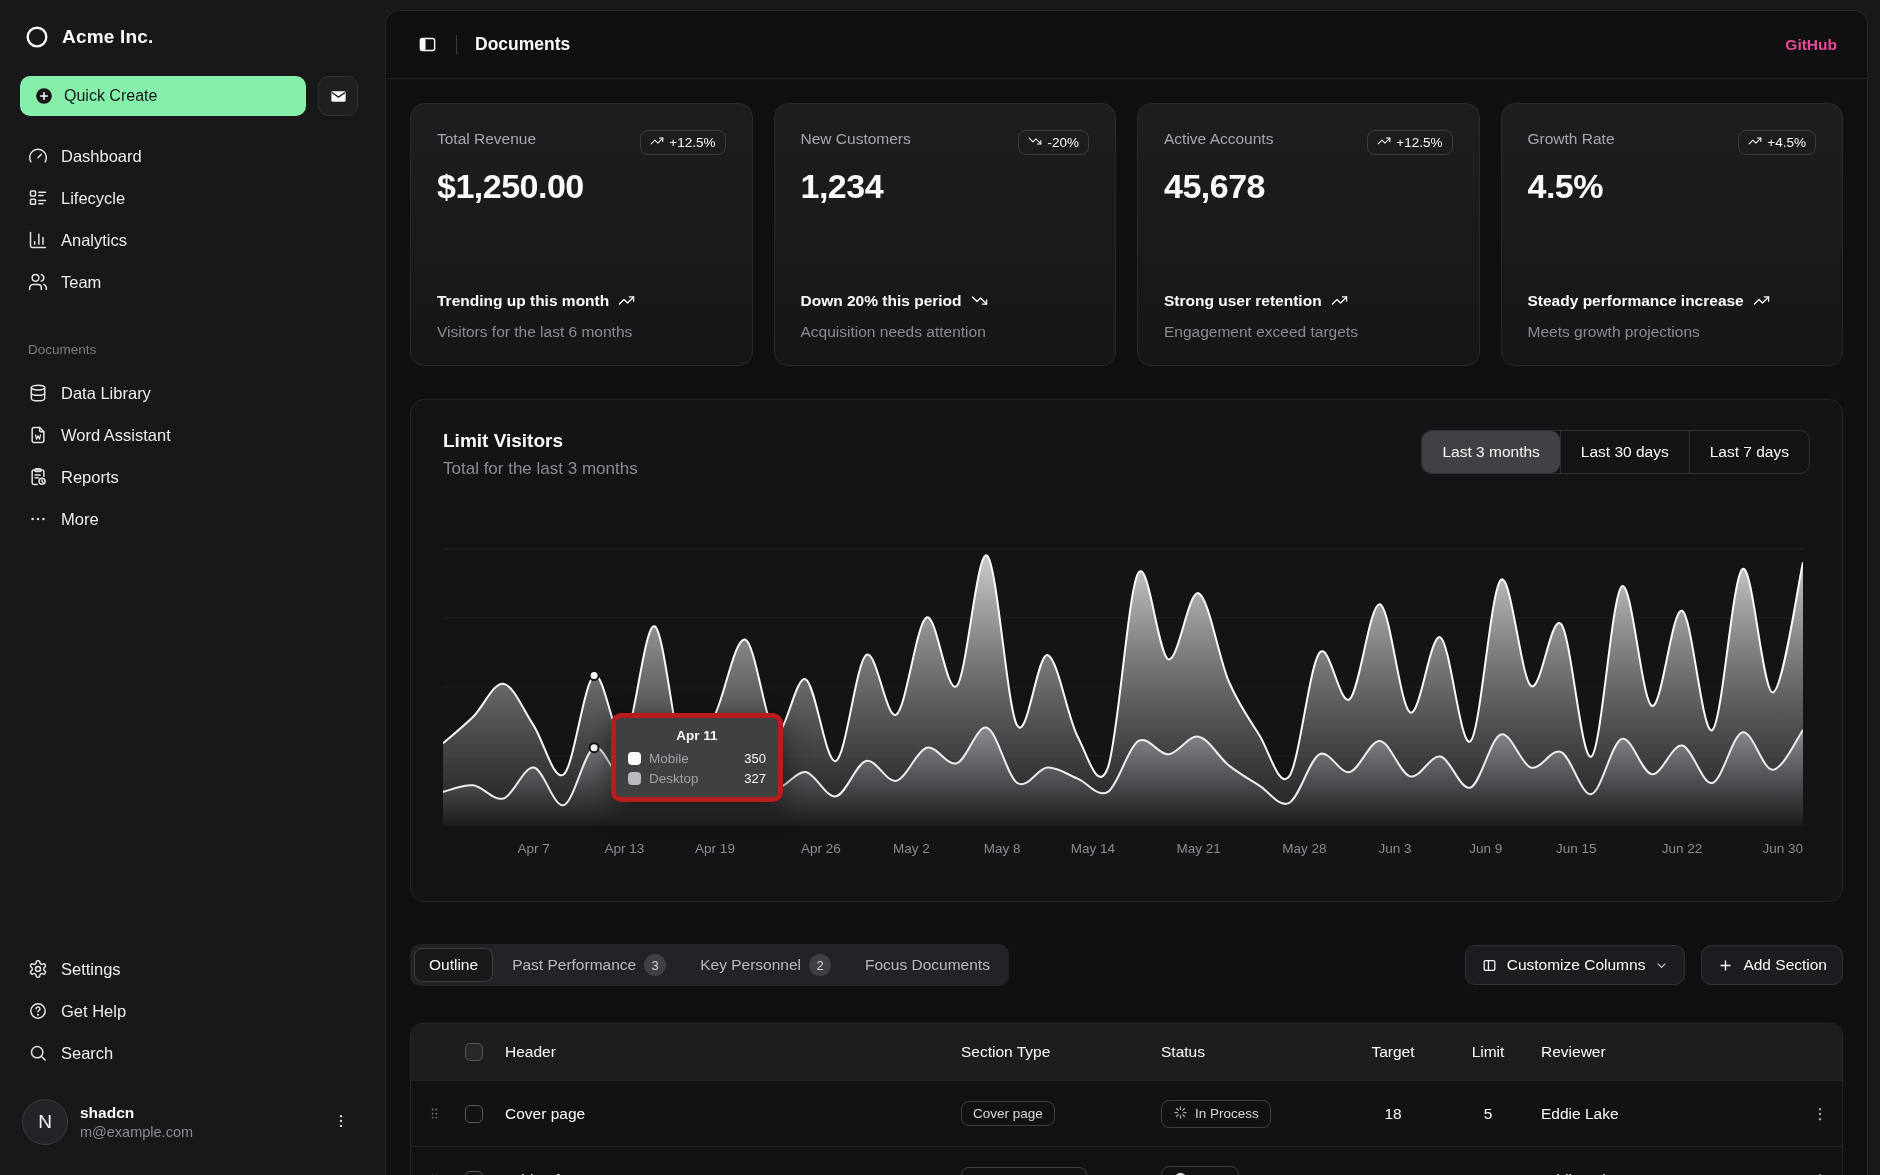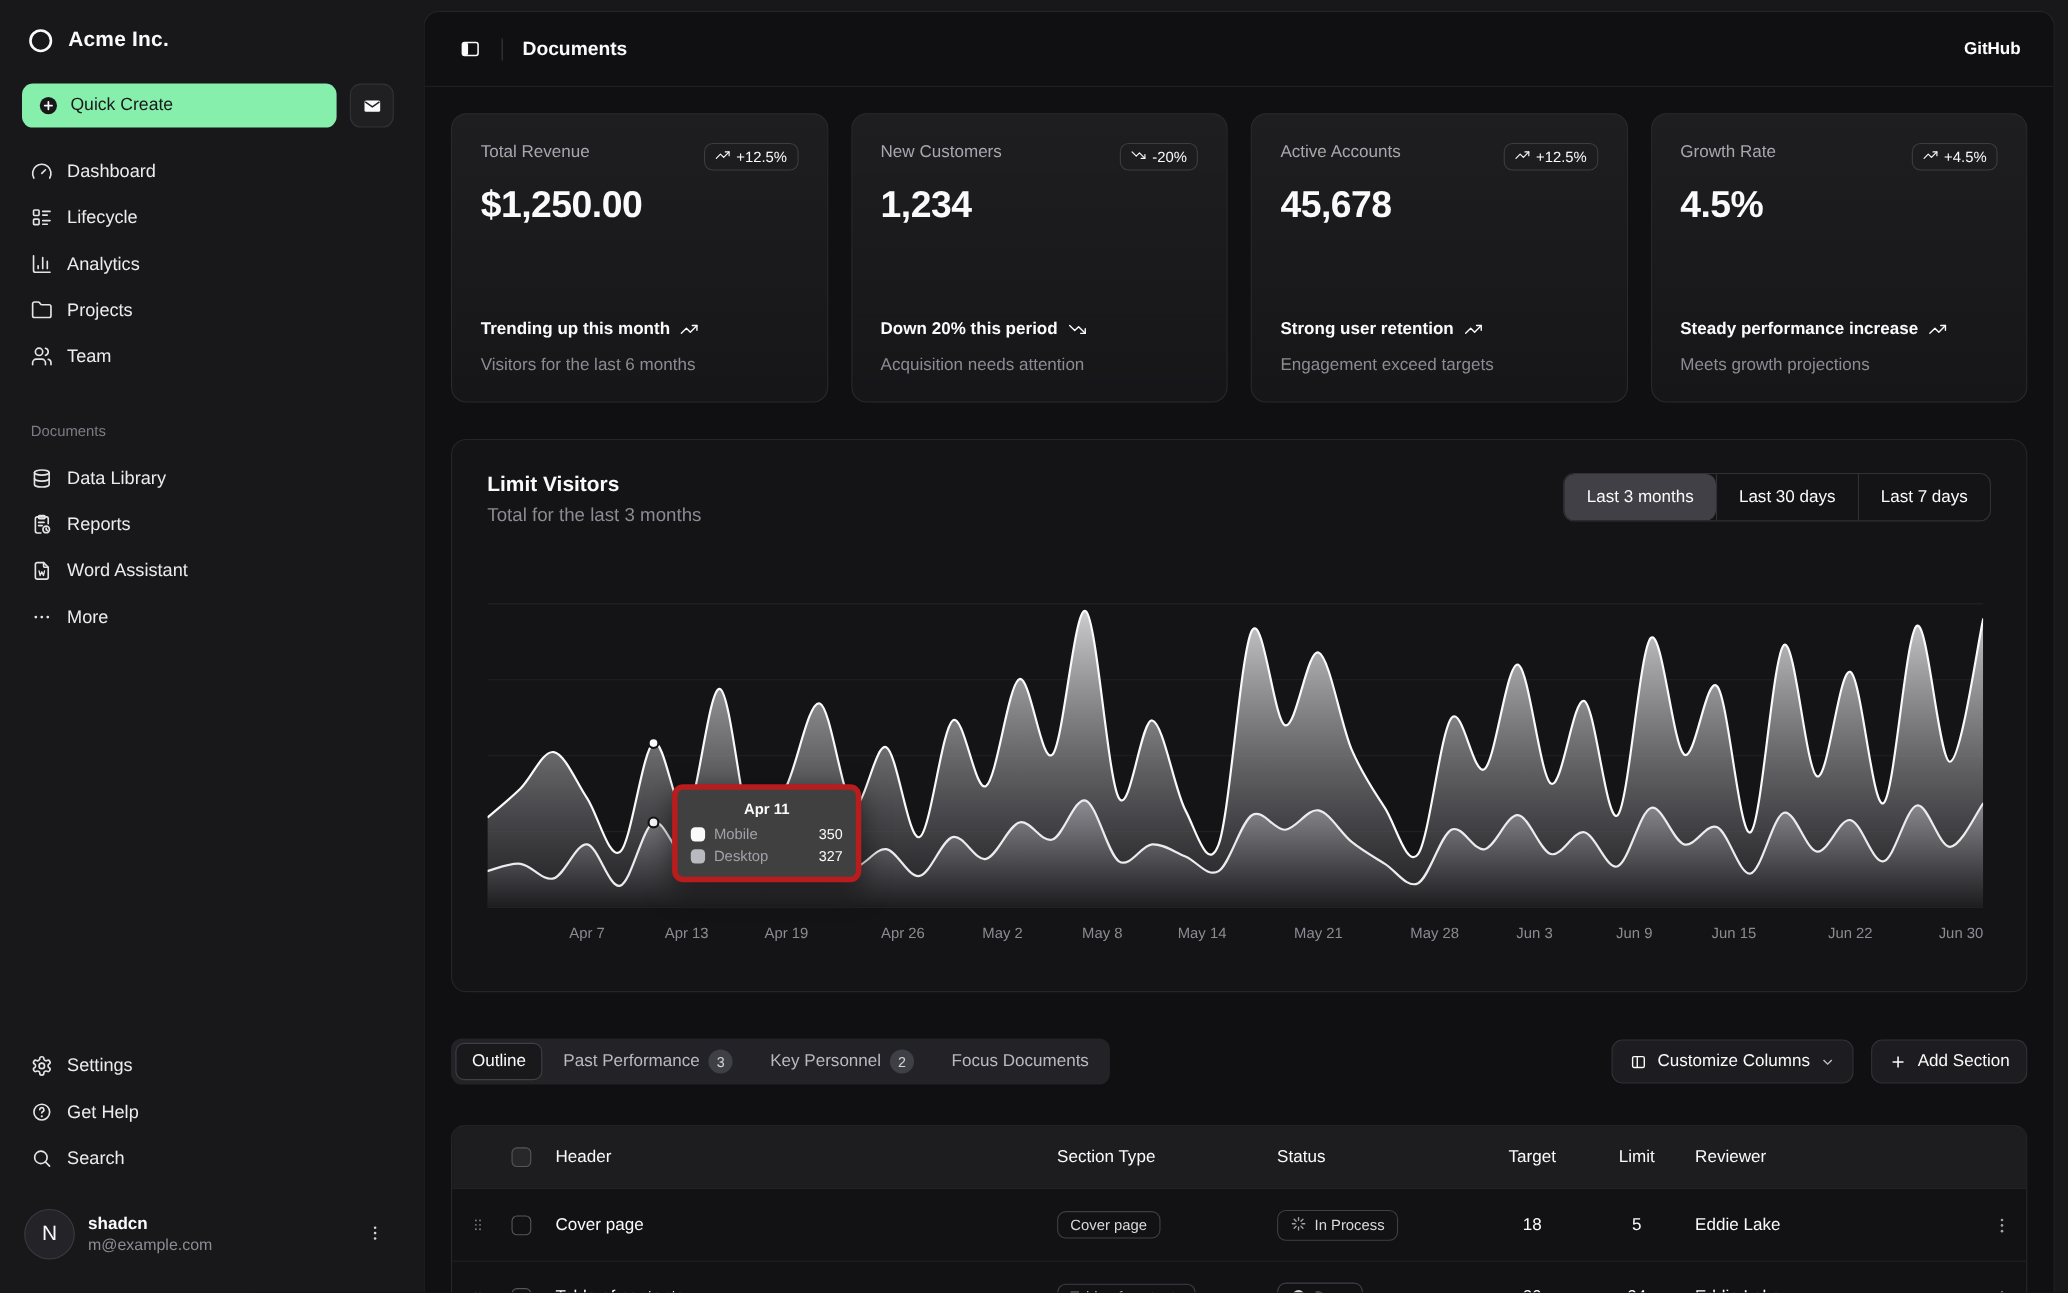--- a/index.html
+++ b/index.html
@@ -41,21 +41,21 @@
   .main { flex:1; margin:10px 12px 0 7px; background:#101013; border:1px solid #26262a;
     border-bottom:none; border-radius:14px 14px 0 0; display:flex; flex-direction:column; overflow:hidden; }
   .topbar { height:68px; flex:0 0 68px; display:flex; align-items:center; padding:0 30px 0 24px;
     border-bottom:1px solid #222226; }
   .panel-toggle { width:34px; height:34px; border:none; background:transparent; color:#fafafa; border-radius:8px;
     display:flex; align-items:center; justify-content:center; cursor:pointer; }
   .panel-toggle svg { width:19px; height:19px; }
   .topbar-divider { width:1px; height:20px; background:#3a3a40; margin:0 18px 0 12px; }
   .page-title { font-size:17.5px; font-weight:600; }
   .topbar-spacer { flex:1; }
-  .github-link { font-size:15.5px; font-weight:600; color:#ffffff; text-decoration:none; cursor:pointer; }
+  .github-link { font-size:15.5px; font-weight:600; color:#ec4899; text-decoration:none; cursor:pointer; }
   .content { flex:1; padding:24px 24px 0; display:flex; flex-direction:column; }
   
   .cards-row { display:grid; grid-template-columns:repeat(4,1fr); gap:21px; }
   .stat-card { height:263px; border-radius:14px; border:1px solid #2a2a2e;
     background:linear-gradient(180deg,#1e1e21 0%,#161619 100%);
     padding:26px 26px 24px; display:flex; flex-direction:column; }
   .stat-top { display:flex; align-items:flex-start; justify-content:space-between; }
   .stat-label { font-size:15.5px; color:#a7a7af; }
   .stat-badge { display:flex; align-items:center; gap:5px; border:1px solid #3c3c42; border-radius:8px;
     padding:3px 9px; font-size:13.5px; color:#fafafa; }
@@ -170,70 +170,62 @@
           <svg viewBox="0 0 24 24" fill="none" stroke="currentColor" stroke-width="1.8" stroke-linecap="round" stroke-linejoin="round">
             <path d="M3 3v16a2 2 0 0 0 2 2h16"></path>
             <path d="M18 17V9M13 17V5M8 17v-3"></path>
           </svg>
         </span>
         <span>Analytics</span>
       </li>
       <li class="nav-item">
         <span class="nicon">
           <svg viewBox="0 0 24 24" fill="none" stroke="currentColor" stroke-width="1.8" stroke-linecap="round" stroke-linejoin="round">
-            <path d="M20 20a2 2 0 0 0 2-2V8a2 2 0 0 0-2-2h-7.9a2 2 0 0 1-1.69-.9L9.6 3.9A2 2 0 0 0 7.93 3H4a2 2 0 0 0-2 2v13a2 2 0 0 0 2 2Z"></path>
-          </svg>
-        </span>
-        <span>Projects</span>
-      </li>
-      <li class="nav-item">
-        <span class="nicon">
-          <svg viewBox="0 0 24 24" fill="none" stroke="currentColor" stroke-width="1.8" stroke-linecap="round" stroke-linejoin="round">
             <path d="M16 21v-2a4 4 0 0 0-4-4H6a4 4 0 0 0-4 4v2"></path>
             <circle cx="9" cy="7" r="4"></circle>
             <path d="M22 21v-2a4 4 0 0 0-3-3.87M16 3.13a4 4 0 0 1 0 7.75"></path>
           </svg>
         </span>
         <span>Team</span>
       </li>
     </ul>
 
   <div class="section-label">Documents</div>
   <ul class="nav-list docs" id="nav-docs">
       <li class="nav-item">
         <span class="nicon">
           <svg viewBox="0 0 24 24" fill="none" stroke="currentColor" stroke-width="1.8" stroke-linecap="round" stroke-linejoin="round">
             <ellipse cx="12" cy="5.5" rx="8" ry="2.8"></ellipse>
             <path d="M4 5.5V12c0 1.55 3.58 2.8 8 2.8s8-1.25 8-2.8V5.5"></path>
             <path d="M4 12v6.5c0 1.55 3.58 2.8 8 2.8s8-1.25 8-2.8V12"></path>
           </svg>
         </span>
         <span>Data Library</span>
+      </li>
+      <li class="nav-item">
+        <span class="nicon">
+          <svg viewBox="0 0 24 24" fill="none" stroke="currentColor" stroke-width="1.8" stroke-linecap="round" stroke-linejoin="round">
+            <path d="M14 3v4a1 1 0 0 0 1 1h4"></path>
+            <path d="M17 21H7a2 2 0 0 1-2-2V5a2 2 0 0 1 2-2h7l5 5v11a2 2 0 0 1-2 2Z"></path>
+            <path d="m9 12 1.2 5 1.8-4 1.8 4 1.2-5" stroke-width="1.5"></path>
+          </svg>
+        </span>
+        <span>Word Assistant</span>
       </li>
       <li class="nav-item">
         <span class="nicon">
           <svg viewBox="0 0 24 24" fill="none" stroke="currentColor" stroke-width="1.8" stroke-linecap="round" stroke-linejoin="round">
             <path d="M9 3.5h6M8 3.5H7a2 2 0 0 0-2 2V19a2 2 0 0 0 2 2h4M16 3.5h1a2 2 0 0 1 2 2V11"></path>
             <rect x="8.5" y="2" width="7" height="3.4" rx="1"></rect>
             <path d="M8.5 9.5h6M8.5 13h4"></path>
             <circle cx="16.8" cy="17.2" r="3.6"></circle>
             <path d="M16.8 15.6v1.7l1.2 1"></path>
           </svg>
         </span>
         <span>Reports</span>
-      </li>
-      <li class="nav-item">
-        <span class="nicon">
-          <svg viewBox="0 0 24 24" fill="none" stroke="currentColor" stroke-width="1.8" stroke-linecap="round" stroke-linejoin="round">
-            <path d="M14 3v4a1 1 0 0 0 1 1h4"></path>
-            <path d="M17 21H7a2 2 0 0 1-2-2V5a2 2 0 0 1 2-2h7l5 5v11a2 2 0 0 1-2 2Z"></path>
-            <path d="m9 12 1.2 5 1.8-4 1.8 4 1.2-5" stroke-width="1.5"></path>
-          </svg>
-        </span>
-        <span>Word Assistant</span>
       </li>
       <li class="nav-item">
         <span class="nicon">
           <svg viewBox="0 0 24 24" fill="none" stroke="currentColor" stroke-width="1.8" stroke-linecap="round" stroke-linejoin="round">
             <circle cx="5.5" cy="12" r="1.5" fill="currentColor" stroke="none"></circle>
             <circle cx="12" cy="12" r="1.5" fill="currentColor" stroke="none"></circle>
             <circle cx="18.5" cy="12" r="1.5" fill="currentColor" stroke="none"></circle>
           </svg>
         </span>
         <span>More</span>

